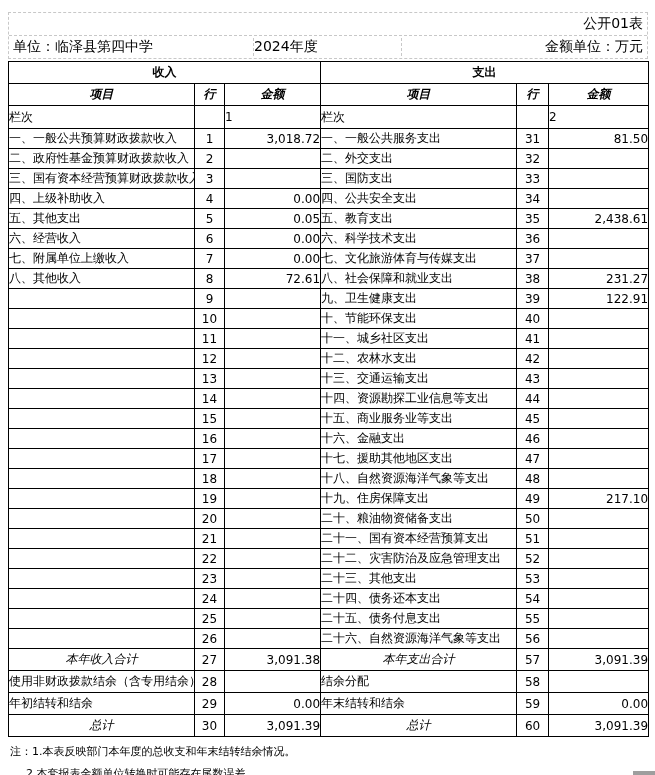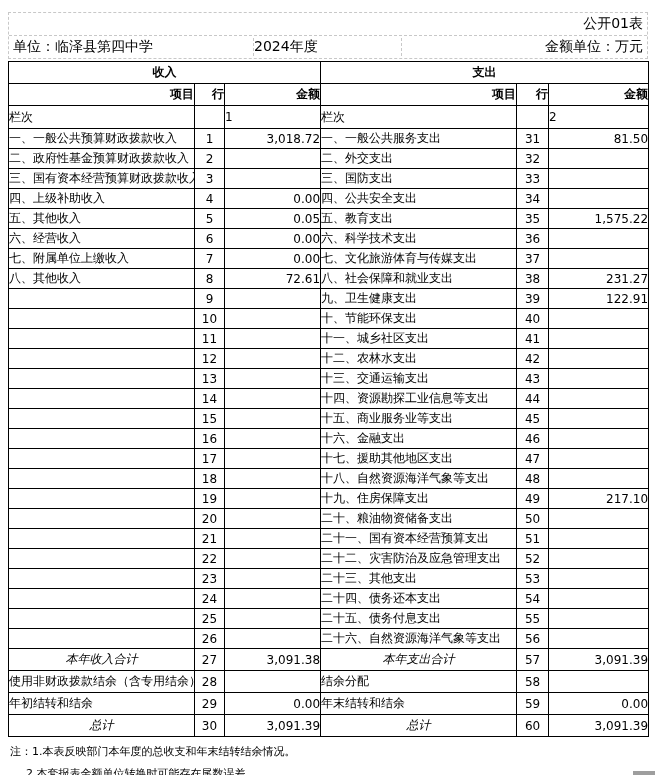--- a/index.html
+++ b/index.html
@@ -22,21 +22,21 @@
   table.main {
     border-collapse:collapse; table-layout:fixed; width:640px; margin-top:2px;
     border:1px solid #000;
   }
   table.main th, table.main td {
     border:1px solid #000; font-size:12px; font-weight:normal;
     white-space:nowrap; overflow:hidden; padding:0;
   }
   thead tr { height:22px; }
   thead th.section { font-weight:bold; text-align:center; font-size:12px; }
-  thead th.colhead { font-weight:bold; text-align:right; }
+  thead th.colhead { font-weight:bold; text-align:center;font-style:italic; }
   tr.lanci td { text-align:left; height:22px; }
   tbody tr.body-row { height:20px;padding-left:32px; }
   tbody tr.footer-row { height:22px; }
   td.item { text-align:left; padding-left:6px; padding-right:3px; }
   td.no { text-align:center; }
   td.amt { text-align:right; padding-right:6px; }
   td.total { text-align:center; font-weight:bold; padding-left:0;font-style:italic; }
 
   .notes { margin-top:7px; font-size:11px; }
   .note-line1 { padding-left:2px; }
@@ -123,26 +123,26 @@
         </tr>
         <tr class="body-row">
           <td class="item">四、上级补助收入</td>
           <td class="no">4</td>
           <td class="amt">0.00</td>
           <td class="item">四、公共安全支出</td>
           <td class="no">34</td>
           <td class="amt"></td>
         </tr>
         <tr class="body-row">
-          <td class="item">五、其他收入</td>
+          <td class="item">五、其他支出</td>
           <td class="no">5</td>
           <td class="amt">0.05</td>
           <td class="item">五、教育支出</td>
           <td class="no">35</td>
-          <td class="amt">1,575.22</td>
+          <td class="amt">2,438.61</td>
         </tr>
         <tr class="body-row">
           <td class="item">六、经营收入</td>
           <td class="no">6</td>
           <td class="amt">0.00</td>
           <td class="item">六、科学技术支出</td>
           <td class="no">36</td>
           <td class="amt"></td>
         </tr>
         <tr class="body-row">

